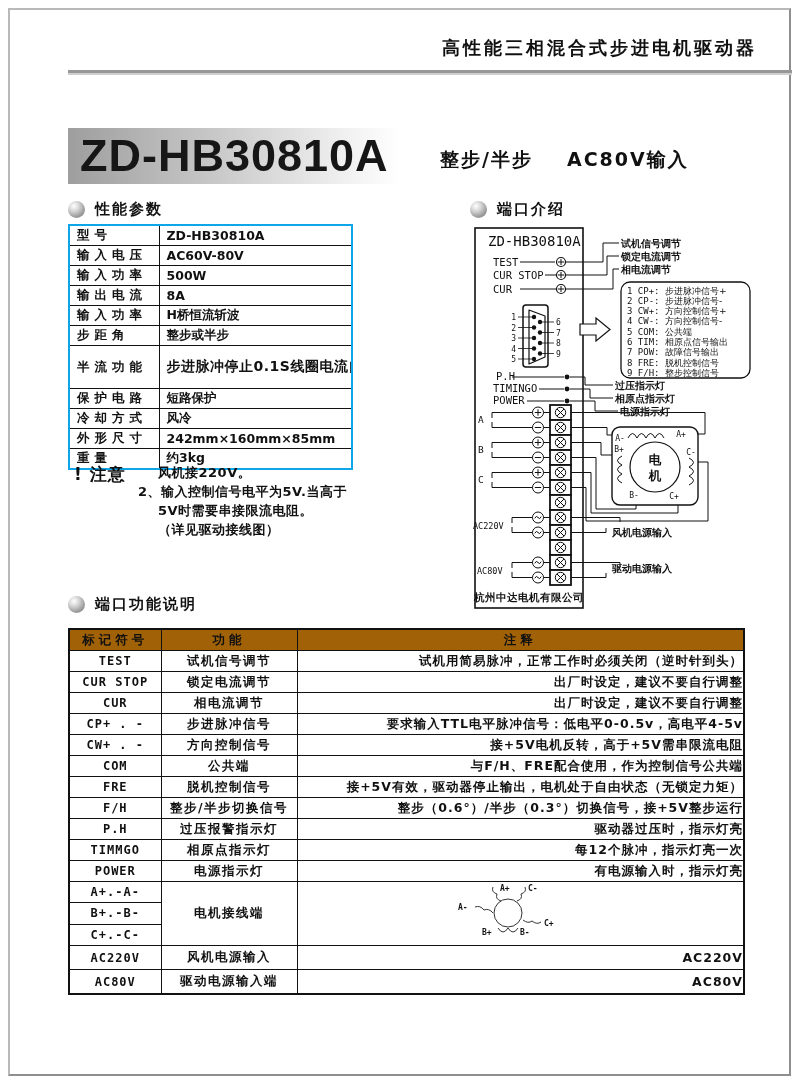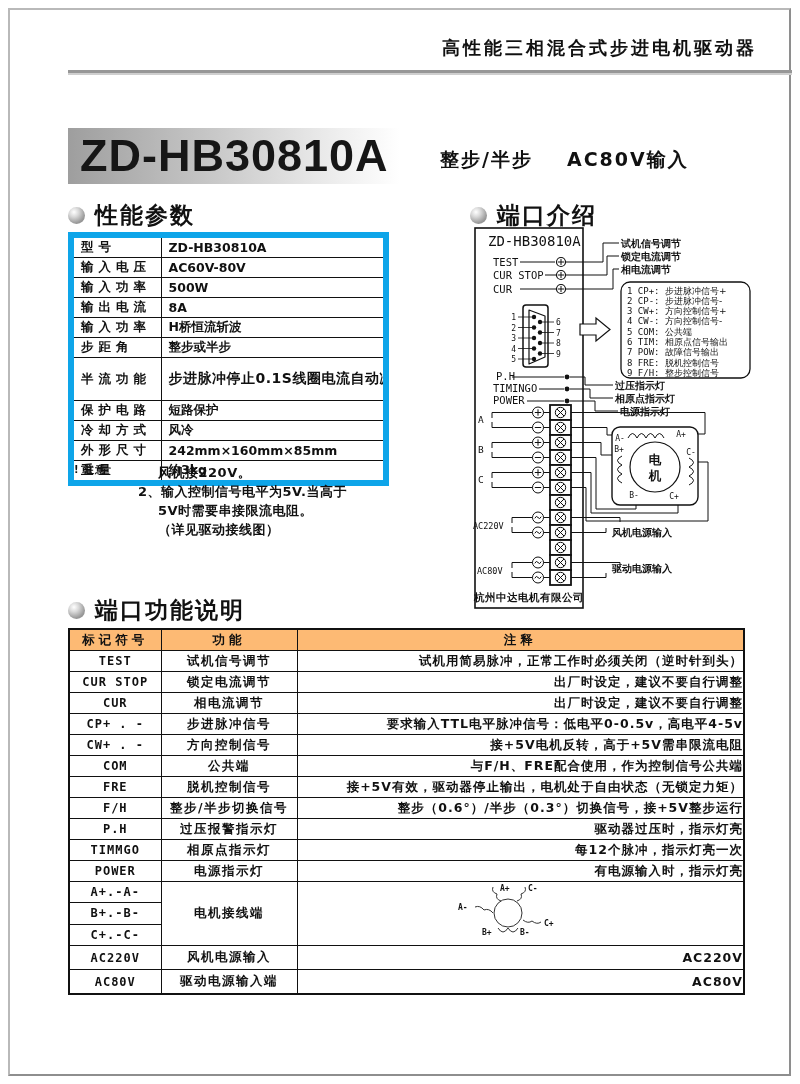--- a/index.html
+++ b/index.html
@@ -13,36 +13,36 @@
             border-top:3px solid #979797;box-shadow:0 2px 0 #cfcfcf;}
   .title-bar{position:absolute;left:68px;top:128px;width:332px;height:56px;
              background:linear-gradient(90deg,#9e9e9e 0%,#c9c9c9 45%,#efefef 82%,#fff 100%);}
   .title-text{font-family:"Liberation Sans",sans-serif;font-weight:900;font-size:45px;
               line-height:56px;padding-left:12px;letter-spacing:1px;color:#161616;}
   .title-sub{position:absolute;left:408px;top:147px;font-size:19px;font-weight:bold;
              letter-spacing:2px;display:flex;gap:34px;margin-left:32px;}
   .sec{position:absolute;display:flex;align-items:center;gap:10px;}
   .bullet{width:17px;height:17px;border-radius:50%;
           background:radial-gradient(circle at 35% 30%,#ffffff 0%,#d8d8d8 30%,#9a9a9a 68%,#7d7d7d 100%);}
-  .sec-label{font-size:23px;font-weight:bold;letter-spacing:2px;}
+  .sec-label{font-size:15px;font-weight:bold;letter-spacing:2px;}
   table{border-collapse:collapse;table-layout:fixed;}
-  .spec{position:absolute;left:68px;top:232px;width:321px;font-size:12.5px;font-weight:bold;
-        border:6px solid #0ea5e9;}
+  .spec{position:absolute;left:68px;top:224px;width:285px;font-size:12.5px;font-weight:bold;
+        border:2px solid #0ea5e9;}
   .spec td{border:1px solid #111;height:19px;vertical-align:middle;padding:0 0 0 7px;}
   .spec td.lbl{letter-spacing:5px;}
   .spec tr.tall td{height:42px;}
   .spec td.small{font-size:14px;white-space:nowrap;overflow:hidden;letter-spacing:0.5px;}
   .notice{position:absolute;left:74px;top:463px;display:flex;font-size:13px;font-weight:bold;width:320px;}
-  .notice-title{font-size:10px;width:64px;letter-spacing:1px;flex:none;}
+  .notice-title{font-size:17px;width:64px;letter-spacing:1px;flex:none;}
   .notice-lines div{line-height:19px;letter-spacing:0.5px;}
   .nl-indent{padding-left:20px;}
   .pt{position:absolute;left:68px;top:628px;width:677px;font-size:12.5px;font-weight:bold;
       border:2px solid #111;}
   .pt th,.pt td{border:1px solid #111;height:20px;text-align:center;vertical-align:middle;padding:0;}
-  .pt th{background:#fdba74;letter-spacing:4px;font-weight:bold;}
+  .pt th{background:#a16207;letter-spacing:4px;font-weight:bold;}
   .pt td.mk{font-family:"DejaVu Sans Mono",monospace;letter-spacing:1px;font-size:12px;}
   .pt td.fn{letter-spacing:1.5px;}
   .pt td.note{text-align:right;padding-left:14px;letter-spacing:1px;}
   .pt tr.pr td{height:23px;}
   .pt td.doodle{text-align:left;padding-left:150px;}
   svg text{fill:#111;}
   .mono{font-family:"DejaVu Sans Mono",monospace;}
   .cjk{font-weight:bold;}
 </style>
 </head>

